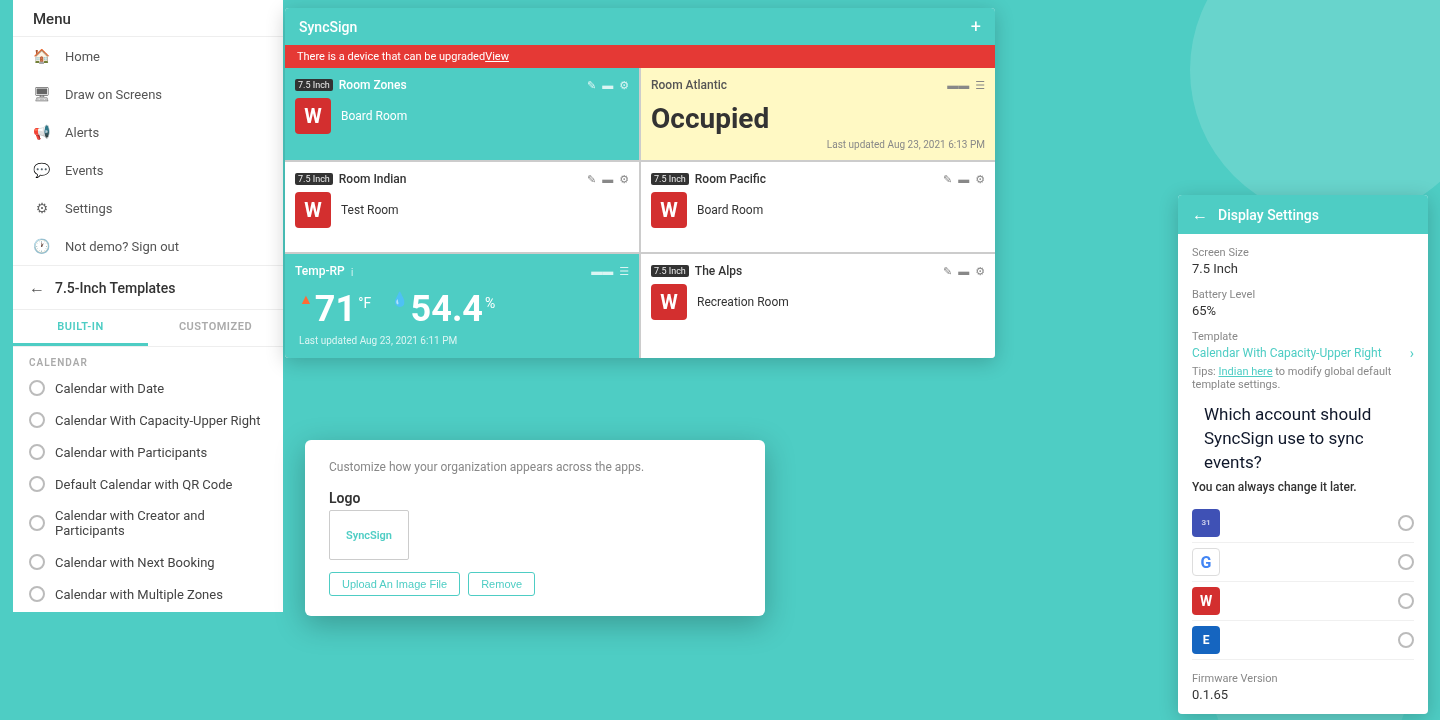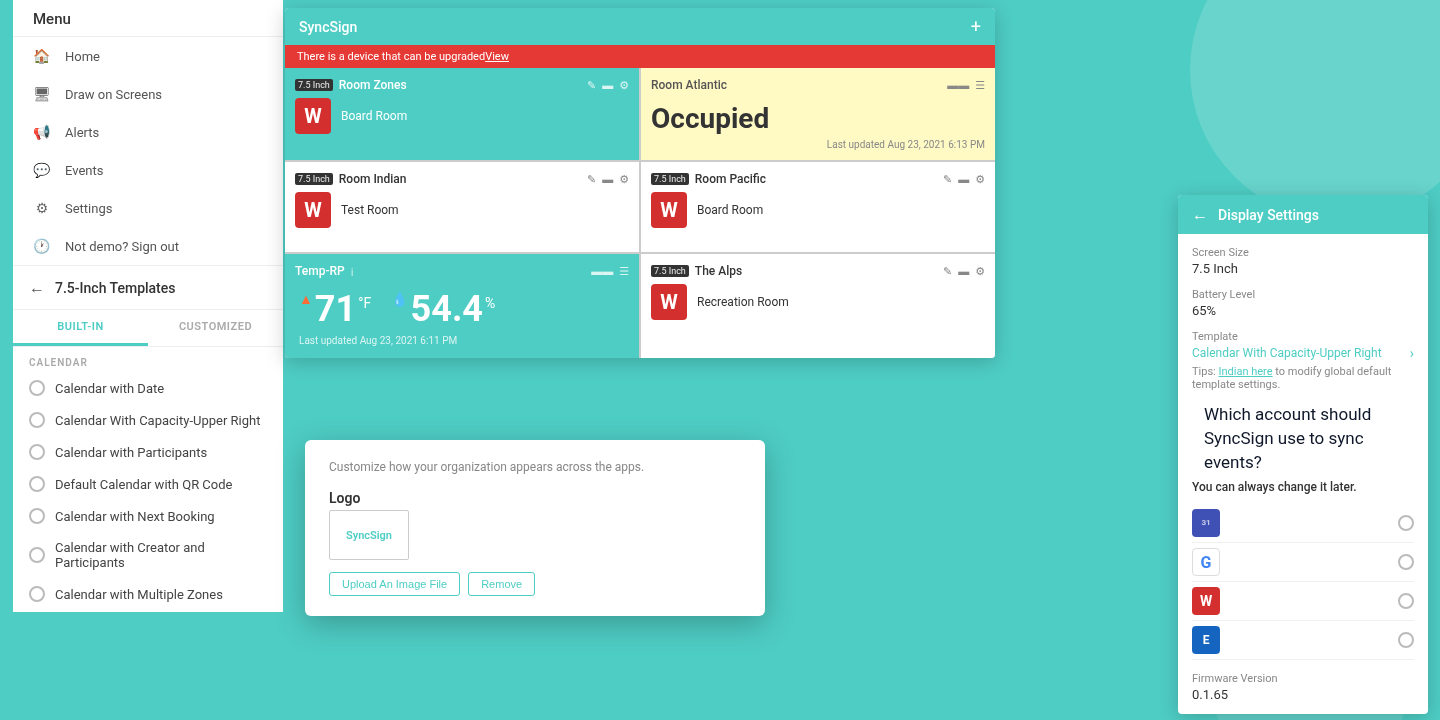--- a/index.html
+++ b/index.html
@@ -539,25 +539,25 @@
     <div class="radio-item">
       <div class="radio-circle"></div>
       <span>Calendar with Participants</span>
     </div>
     <div class="radio-item">
       <div class="radio-circle"></div>
       <span>Default Calendar with QR Code</span>
     </div>
     <div class="radio-item">
       <div class="radio-circle"></div>
+      <span>Calendar with Creator and Participants</span>
+    </div>
+    <div class="radio-item">
+      <div class="radio-circle"></div>
       <span>Calendar with Next Booking</span>
-    </div>
-    <div class="radio-item">
-      <div class="radio-circle"></div>
-      <span>Calendar with Creator and Participants</span>
     </div>
     <div class="radio-item">
       <div class="radio-circle"></div>
       <span>Calendar with Multiple Zones</span>
     </div>
     <div class="radio-item">
       <div class="radio-circle"></div>
       <span>Default Calendar</span>
     </div>
     <div class="radio-item">

